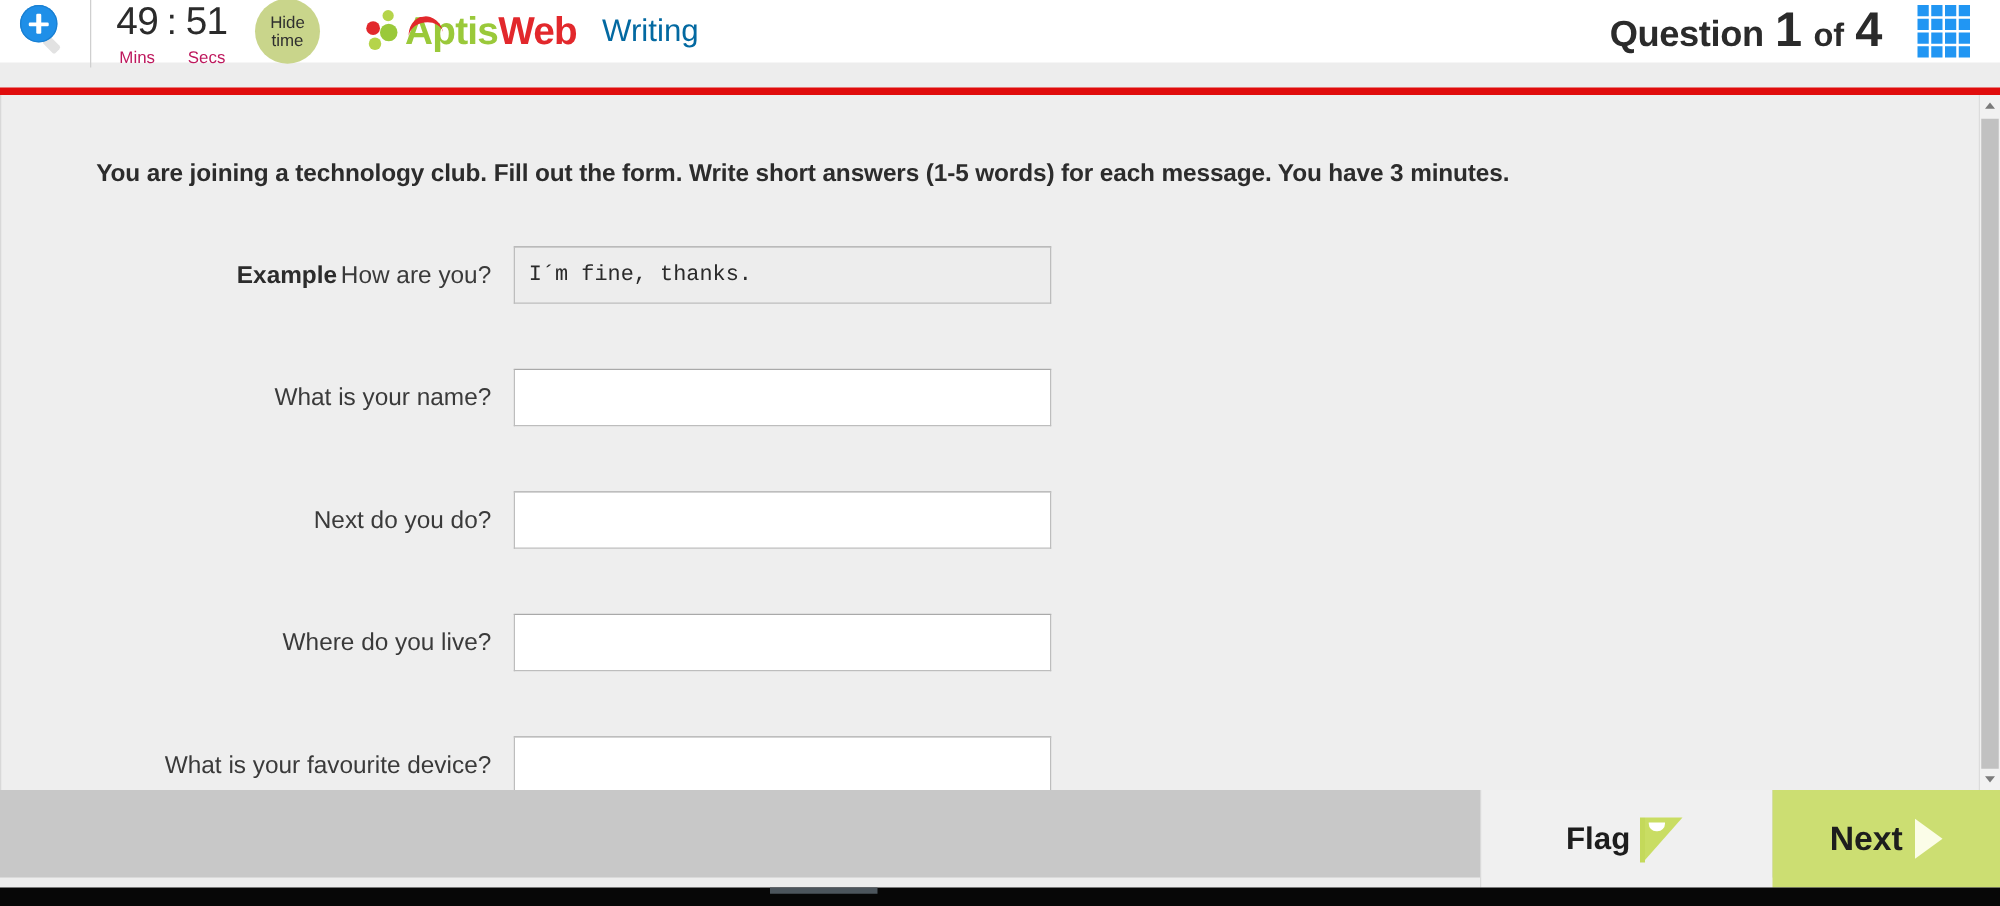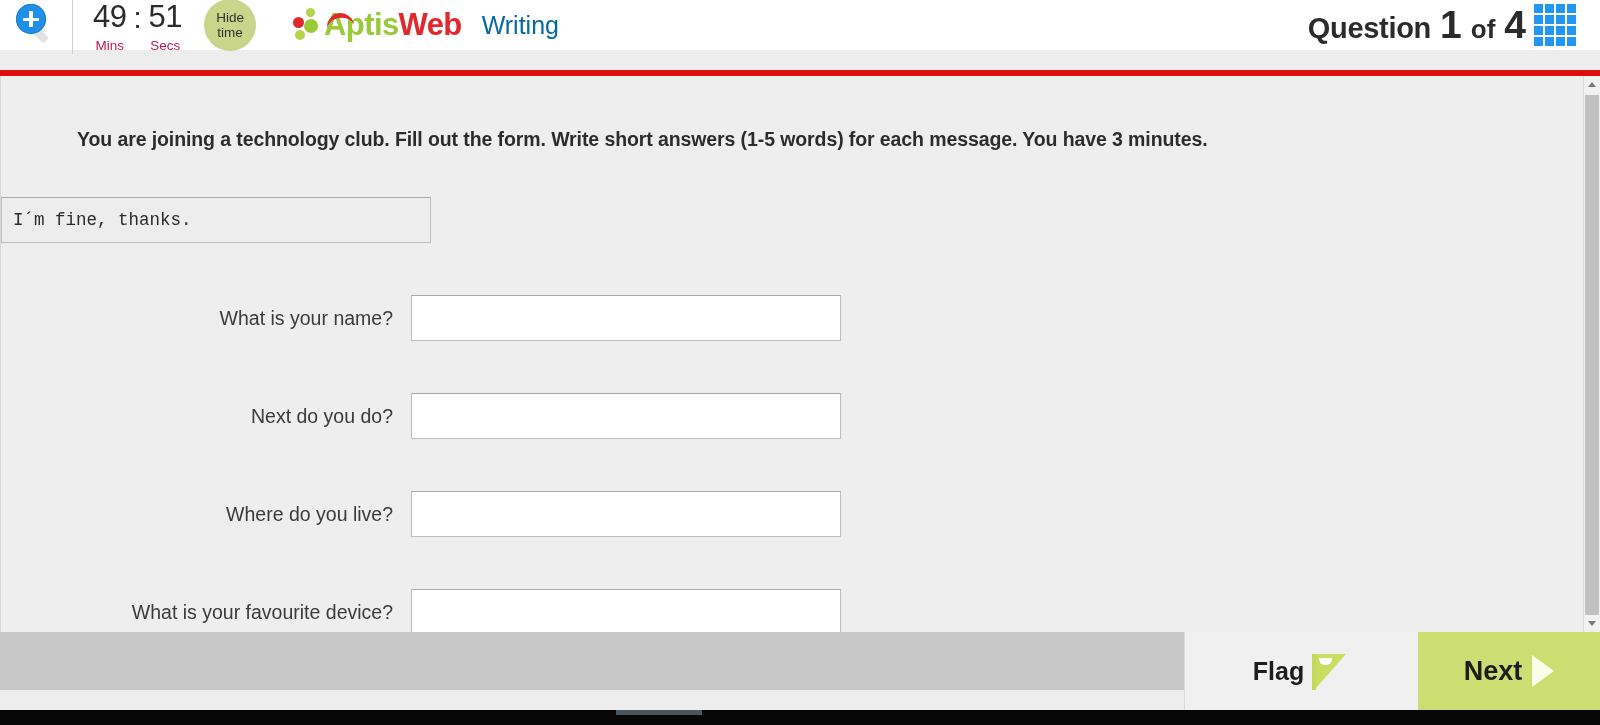--- a/index.html
+++ b/index.html
@@ -188,21 +188,21 @@
   }
 
   .header-spacer { flex: 1 1 auto; }
 
   
   .qcount {
     flex: 0 0 auto;
     display: flex;
     align-items: baseline;
     color: #2b2b2b;
-    margin-right: 8px;
+    margin-right: 28px;
   }
   .qcount .qlabel {
     font-size: 29px;
     font-weight: bold;
     letter-spacing: -0.3px;
   }
   .qcount .qnum {
     font-size: 39px;
     font-weight: bold;
     margin: 0 9px;
@@ -334,21 +334,21 @@
     height: 538px;
     background: #c1c1c1;
     cursor: pointer;
   }
 
   
   .bottom {
     position: absolute;
     left: 0; top: 632px;
     width: 1600px;
-    height: 58px;
+    height: 70px;
     background: #c8c8c8;
     display: flex;
     justify-content: flex-end;
   }
   .flag-btn {
     width: 233px;
     height: 78px;
     background: #f0f0f0;
     border-left: 1px solid #dadada;
     display: flex;
@@ -506,20 +506,23 @@
 
   <div class="red-rule"></div>
 
   <div class="content">
 
     <div class="instructions">You are joining a technology club. Fill out the form. Write short answers (1-5 words) for each message. You have 3 minutes.</div>
 
     <div class="form">
 
       <div class="qrow">
+        <div class="qlabel-cell">
+          <span class="ex-tag">Example</span><span>How are you?</span>
+        </div>
         <input class="ans-input example" type="text" readonly="" value="I´m fine, thanks." style="">
       </div>
 
       <div class="qrow">
         <div class="qlabel-cell">What is your name?</div>
         <input class="ans-input" type="text" value="" style="">
       </div>
 
       <div class="qrow">
         <div class="qlabel-cell">Next do you do?</div>

